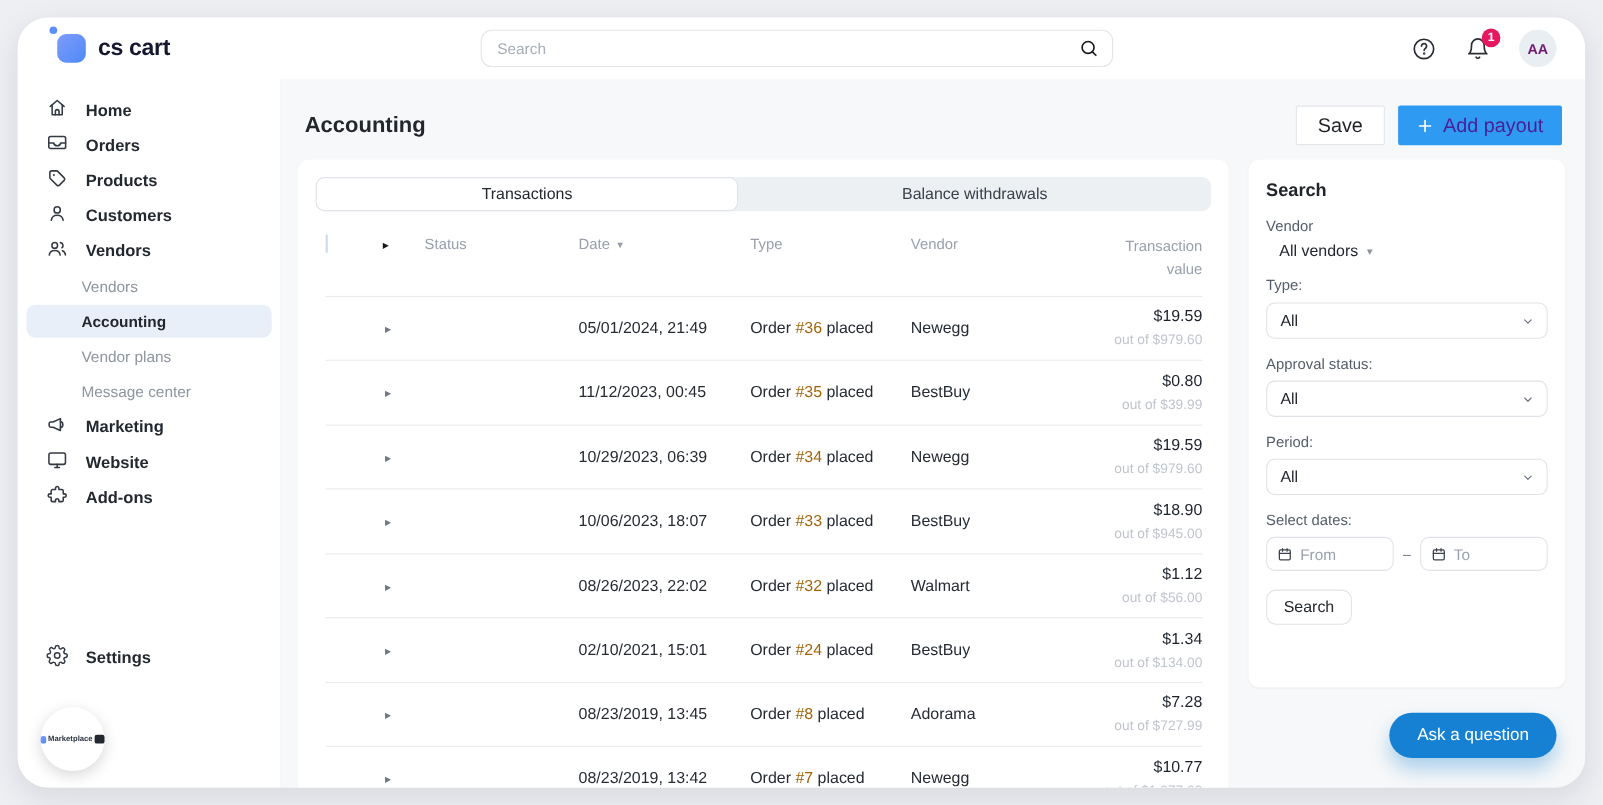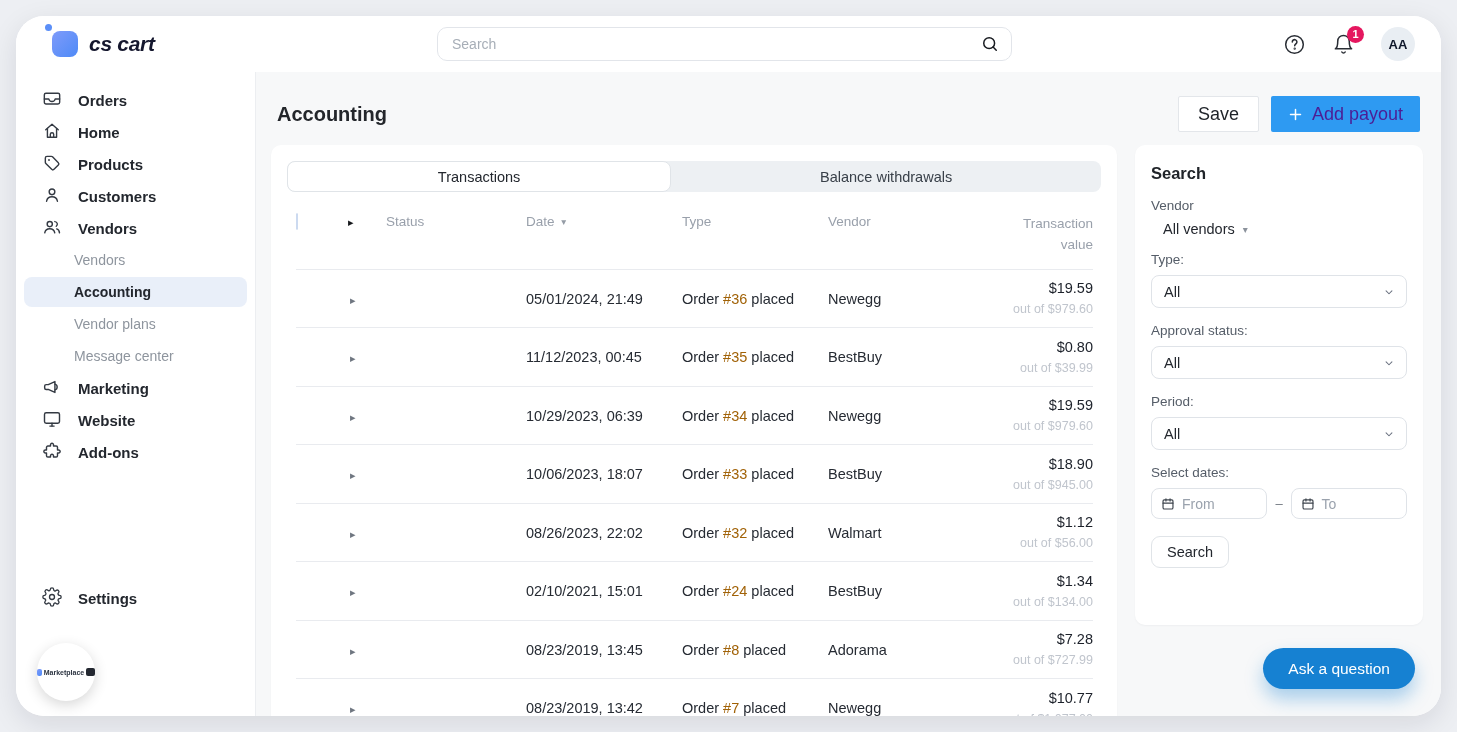--- a/index.html
+++ b/index.html
@@ -9,38 +9,38 @@
     font-family:"Liberation Sans", sans-serif;
     position:relative;overflow:hidden;
     -webkit-font-smoothing:antialiased;
   }
   .window{
     position:absolute;inset:16px;background:#fff;border-radius:28px;
     box-shadow:0 8px 28px rgba(16,24,40,.10);overflow:hidden;
   }
   
   .topbar{height:56px;display:flex;align-items:center;padding:0 26px 0 36px;position:relative;background:#fff;}
-  .logo{display:flex;align-items:center;gap:11px;font-style:italic;}
+  .logo{display:flex;align-items:center;gap:11px;}
   .logo-mark{width:26px;height:26px;border-radius:8px;background:linear-gradient(135deg,#7f9bfa,#4e8af7);position:relative;}
   .logo-mark::before{content:'';position:absolute;top:-7px;left:-7px;width:7px;height:7px;border-radius:50%;background:#5b8ff8;}
   .logo-text{font-size:21px;font-weight:700;color:#15172e;letter-spacing:-.3px;}
   .topbar-search{position:absolute;left:421px;top:11px;width:575px;height:34px;}
   .topbar-search input{
     width:100%;height:100%;box-sizing:border-box;border:1px solid #e2e5ea;border-radius:10px;
     padding:0 42px 0 14px;font-size:14px;color:#2a2f36;font-family:inherit;outline:none;background:#fff;
   }
   .topbar-search input::placeholder{color:#a7aeb7;}
   .search-icon{position:absolute;right:12px;top:7px;}
   .topbar-right{margin-left:auto;display:flex;align-items:center;gap:26px;}
   .icon-btn{position:relative;display:flex;cursor:pointer;}
   .notif-badge{
     position:absolute;top:-7px;right:-9px;min-width:17px;height:17px;border-radius:9px;background:#e5175f;
     color:#fff;font-size:11px;font-weight:700;display:flex;align-items:center;justify-content:center;padding:0 2px;box-sizing:border-box;
   }
-  .avatar{width:34px;height:34px;border-radius:50%;background:#e9eef3;color:#0f172a;font-size:13px;font-weight:700;display:flex;align-items:center;justify-content:center;}
+  .avatar{width:34px;height:34px;border-radius:50%;background:#e9eef3;color:#701a75;font-size:13px;font-weight:700;display:flex;align-items:center;justify-content:center;}
   
   .body-row{display:flex;height:calc(100% - 56px);}
   .sidebar{width:240px;box-sizing:border-box;background:#fff;border-right:1px solid #eceef1;padding-top:12px;position:relative;flex:none;}
   .nav-item{display:flex;align-items:center;gap:16px;height:32px;padding-left:26px;font-size:15px;font-weight:700;color:#23272e;cursor:pointer;}
   .nav-item svg{flex:none;}
   .sub-item{display:flex;align-items:center;height:32px;padding-left:58px;font-size:14px;color:#8e959e;cursor:pointer;}
   .sub-item.active{margin:1px 8px;height:30px;padding-left:50px;background:#e9eff9;border-radius:8px;color:#23272e;font-weight:700;}
   .settings-item{position:absolute;left:0;bottom:102px;width:100%;}
   .mp-badge{
     position:absolute;left:21px;bottom:15px;width:58px;height:58px;border-radius:50%;background:#fff;
@@ -133,32 +133,32 @@
       </span>
       <span class="avatar">AA</span>
     </div>
   </div>
 
   <div class="body-row">
 
     <div class="sidebar">
       <div class="nav-item">
         <span><svg width="20" height="20" viewBox="0 0 24 24" fill="none" stroke="#343a43" stroke-width="1.7" stroke-linecap="round" stroke-linejoin="round">
-              <path d="M2.8 7a2 2 0 012-2h14.4a2 2 0 012 2v9a2 2 0 01-2 2H4.8a2 2 0 01-2-2z"></path>
-              <path d="M2.8 12h5.4c.3 1.8 1.8 3 3.8 3s3.5-1.2 3.8-3h5.4"></path>
-            </svg></span>
-        <span>Orders</span>
-      </div>
-      <div class="nav-item">
-        <span><svg width="20" height="20" viewBox="0 0 24 24" fill="none" stroke="#343a43" stroke-width="1.7" stroke-linecap="round" stroke-linejoin="round">
               <path d="M4.5 10.5L12 4l7.5 6.5"></path>
               <path d="M6.5 9v10.5h11V9"></path>
               <path d="M10 19.5v-3.5a2 2 0 014 0v3.5"></path>
             </svg></span>
         <span>Home</span>
+      </div>
+      <div class="nav-item">
+        <span><svg width="20" height="20" viewBox="0 0 24 24" fill="none" stroke="#343a43" stroke-width="1.7" stroke-linecap="round" stroke-linejoin="round">
+              <path d="M2.8 7a2 2 0 012-2h14.4a2 2 0 012 2v9a2 2 0 01-2 2H4.8a2 2 0 01-2-2z"></path>
+              <path d="M2.8 12h5.4c.3 1.8 1.8 3 3.8 3s3.5-1.2 3.8-3h5.4"></path>
+            </svg></span>
+        <span>Orders</span>
       </div>
       <div class="nav-item">
         <span><svg width="20" height="20" viewBox="0 0 24 24" fill="none" stroke="#343a43" stroke-width="1.7" stroke-linecap="round" stroke-linejoin="round">
               <path d="M4 6a2 2 0 012-2h5.2a2 2 0 011.4.6l7 7a2 2 0 010 2.8l-5.2 5.2a2 2 0 01-2.8 0l-7-7A2 2 0 014 11.2V6z"></path>
               <circle cx="8.4" cy="8.4" r="1.1" fill="#343a43" stroke="none"></circle>
             </svg></span>
         <span>Products</span>
       </div>
       <div class="nav-item">
         <span><svg width="20" height="20" viewBox="0 0 24 24" fill="none" stroke="#343a43" stroke-width="1.7" stroke-linecap="round" stroke-linejoin="round">

